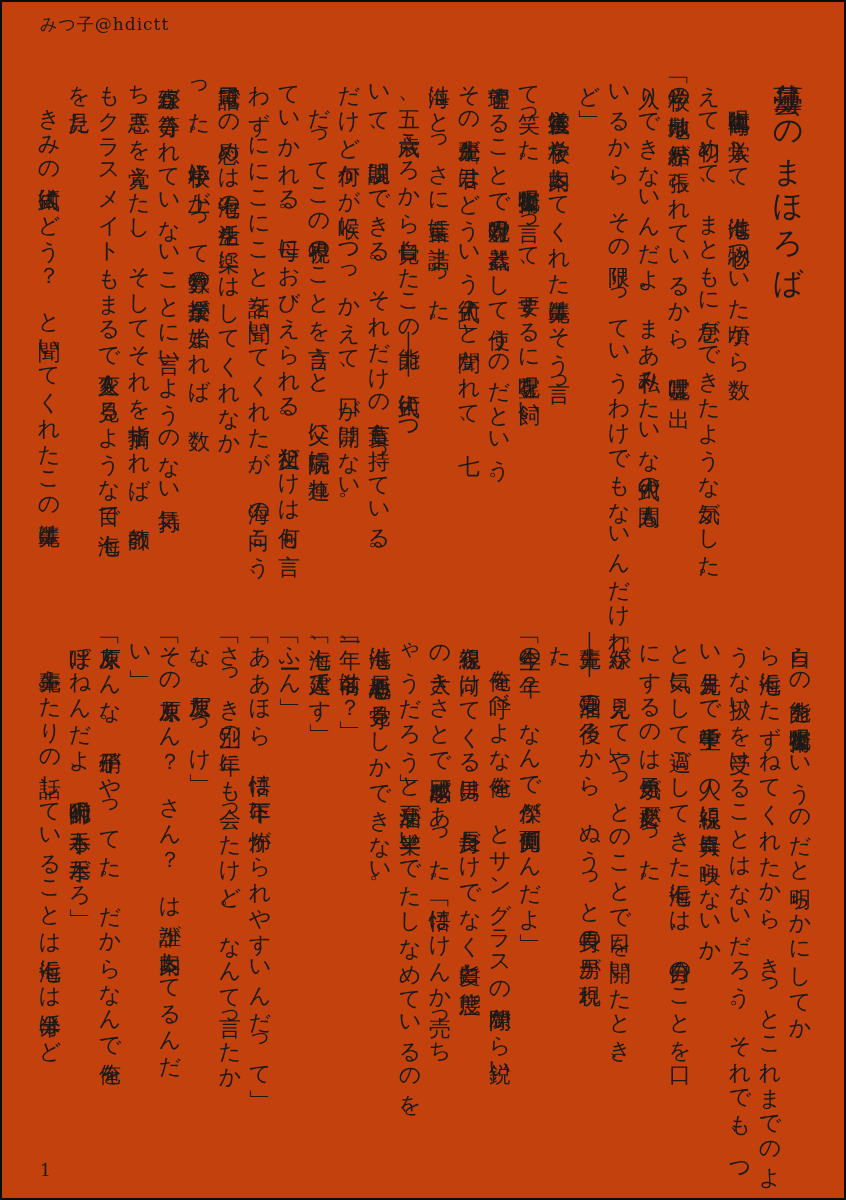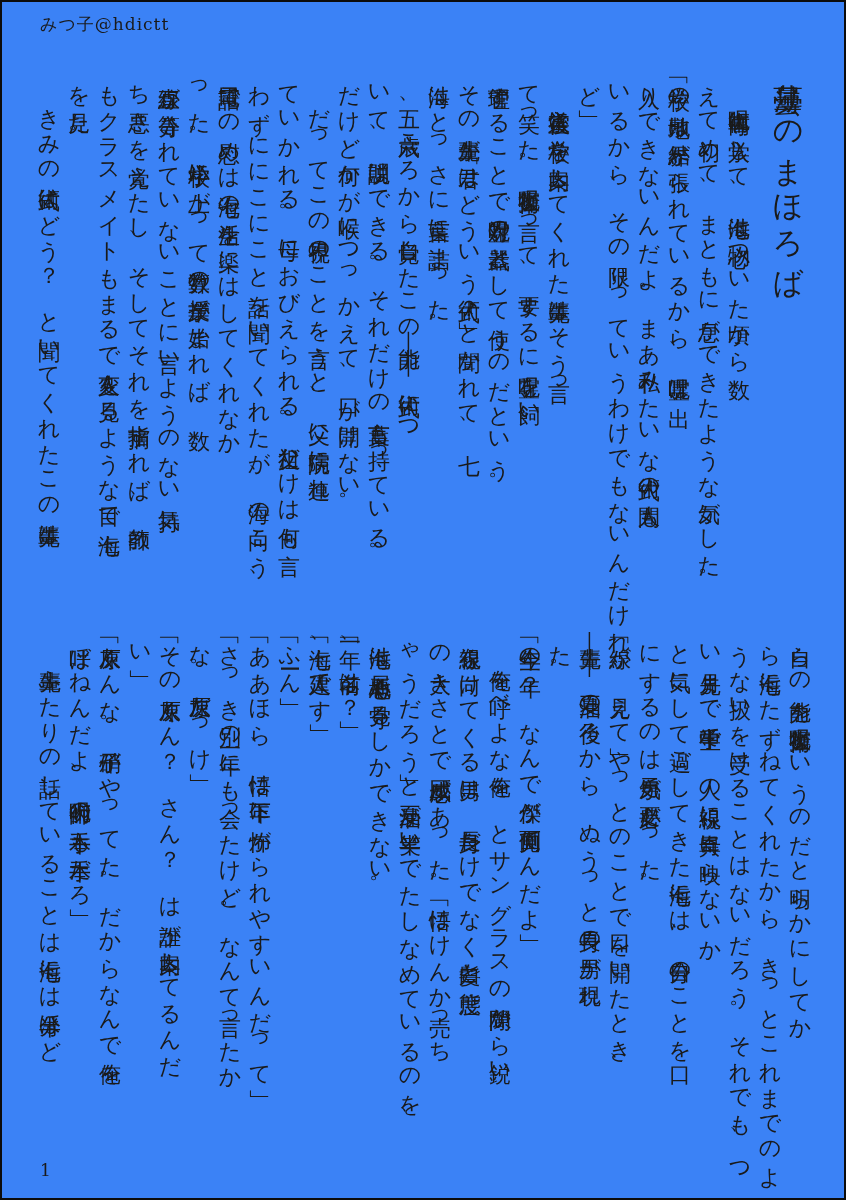--- a/index.html
+++ b/index.html
@@ -6,21 +6,21 @@
     margin: 0;
     padding: 0;
     background: #c9ccd1;
   }
   .page {
     position: relative;
     width: 846px;
     height: 1200px;
     margin: 0 auto;
     box-sizing: border-box;
-    background: #3b82f6;
+    background: #c2410c;
     border: 2px solid #0c0c0c;
     overflow: hidden;
     font-family: "DejaVu Serif", "Liberation Serif", serif;
     color: #1a1a1a;
   }
   .author-credit {
     position: absolute;
     left: 38px;
     top: 11px;
     font-size: 17px;

